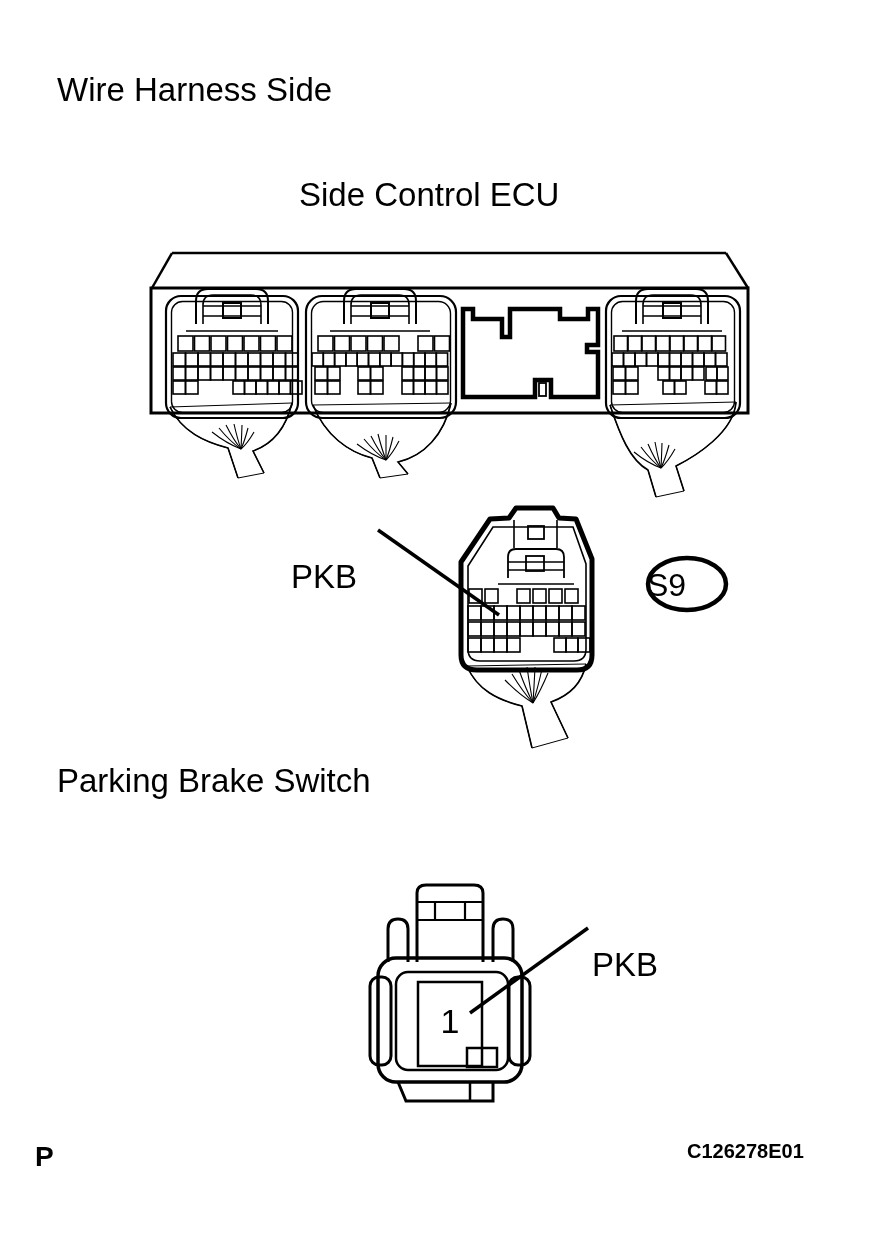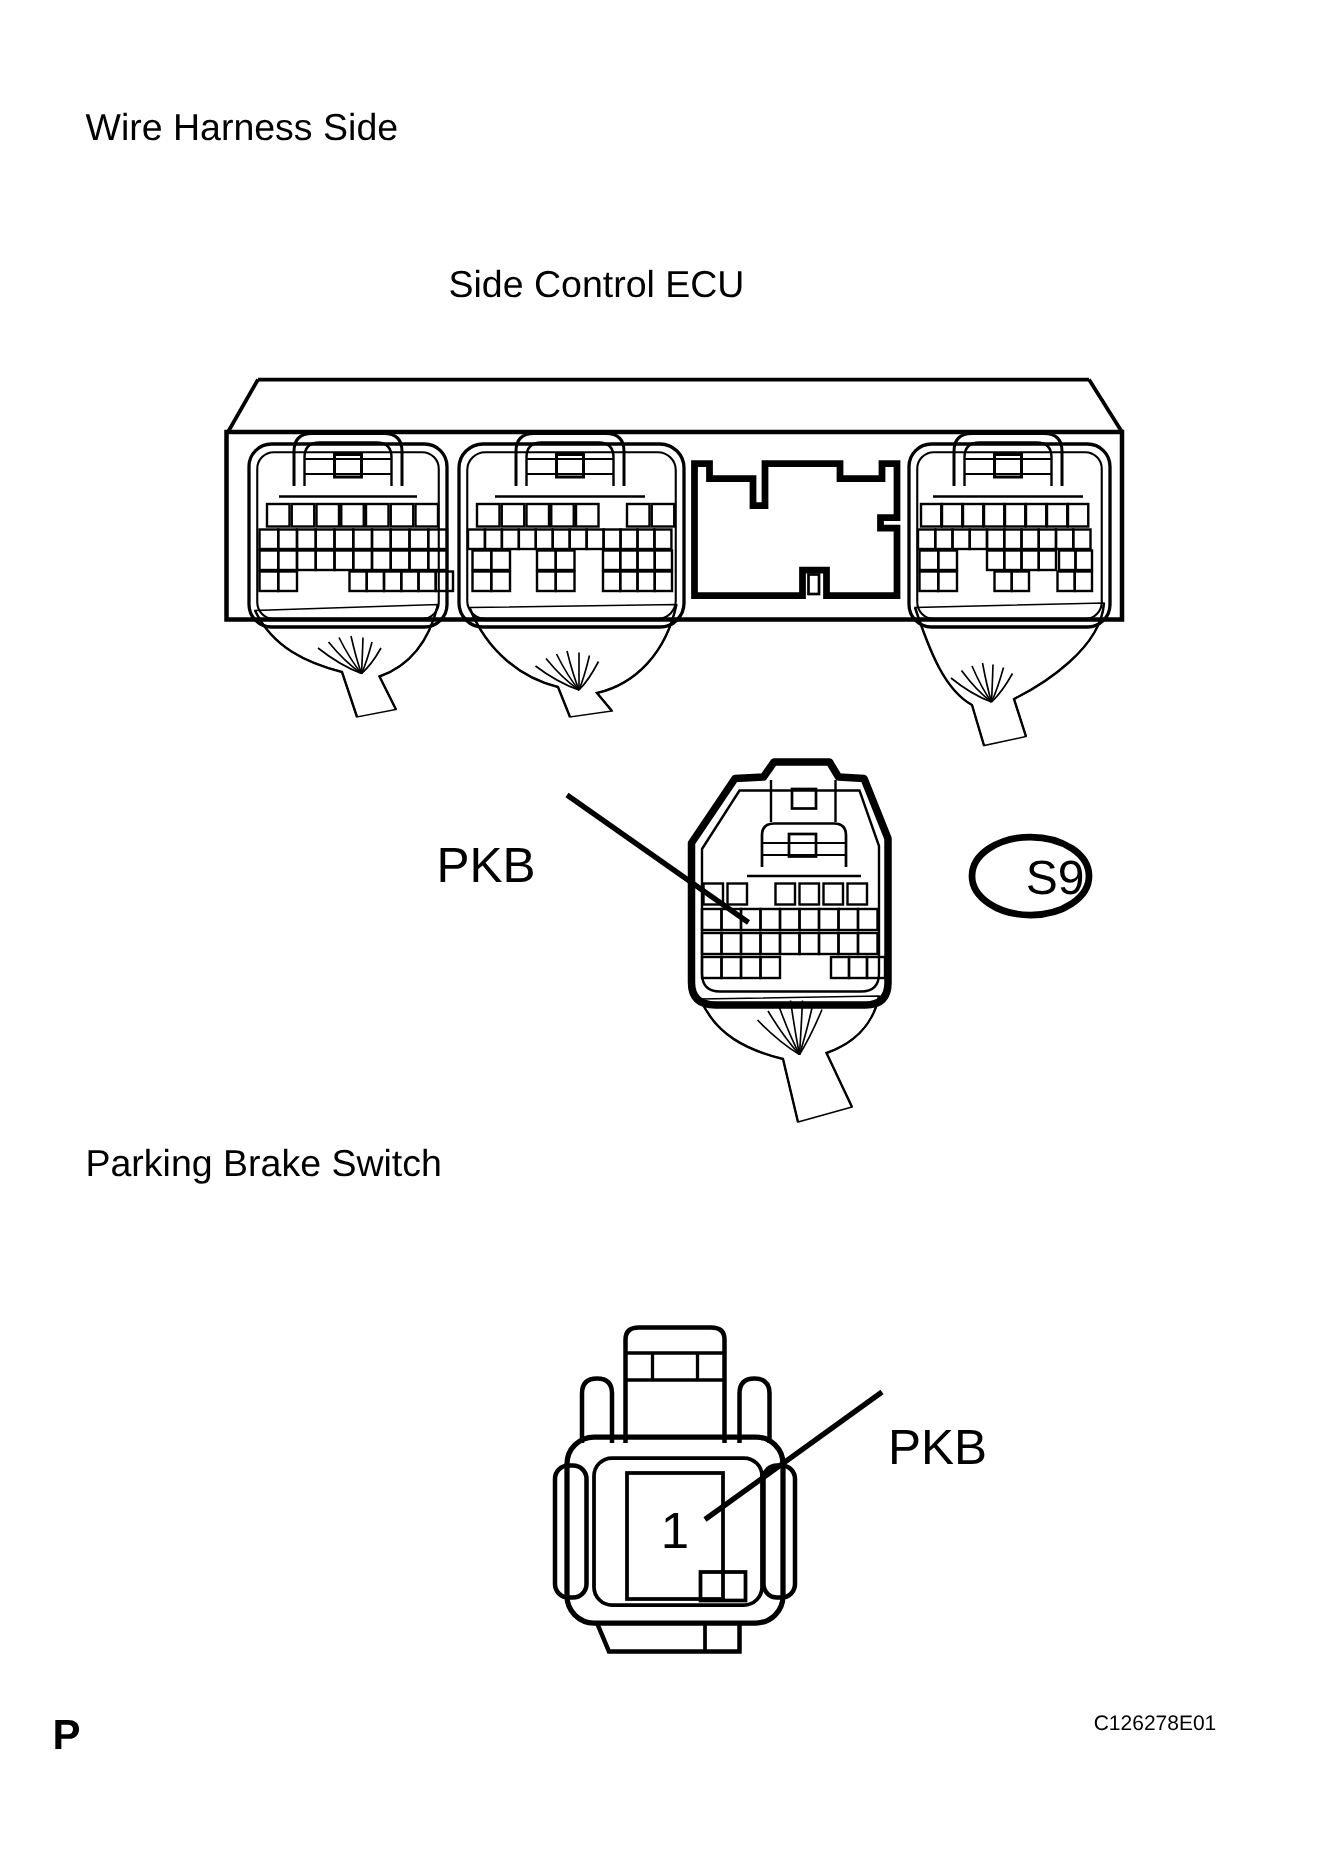--- a/index.html
+++ b/index.html
@@ -2,26 +2,26 @@
 <html><head>
 <meta charset="utf-8">
 <style>
   html,body{margin:0;padding:0;background:#e8e8e8;}
   .stage{
     position:relative;width:884px;height:1245px;background:#fff;
     font-family:"Liberation Sans","DejaVu Sans",sans-serif;color:#000;overflow:hidden;
   }
   .stage svg{position:absolute;left:0;top:0;}
   .txt{position:absolute;white-space:nowrap;line-height:1;color:#000;}
-  .h-title{font-size:25px;}
+  .h-title{font-size:33px;}
   .lbl{font-size:33px;margin-top:43px;}
-  .badge-txt{font-size:32px;width:76px;text-align:right;}
+  .badge-txt{font-size:32px;width:76px;text-align:left;}
   .pin-num{font-size:34px;width:36px;text-align:center;}
   .page-marker{font-size:28px;font-weight:bold;}
-  .fig-id{font-size:14px;width:166px;text-align:center;}
+  .fig-id{font-size:20px;width:166px;text-align:left;font-weight:bold;}
   
   .art path,.art rect,.art line,.art ellipse{fill:none;stroke:#000;}
 </style>
 </head>
 <body>
 
 <div class="stage">
 
   <svg class="art" width="884" height="1245" viewBox="0 0 884 1245">
 

